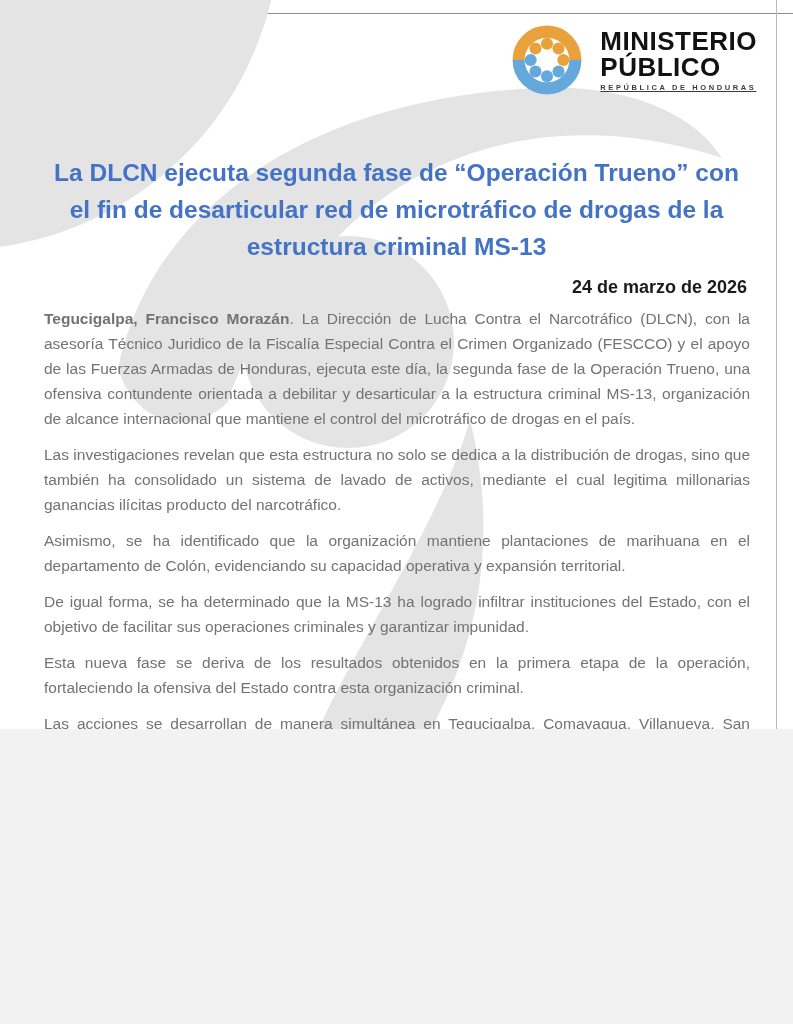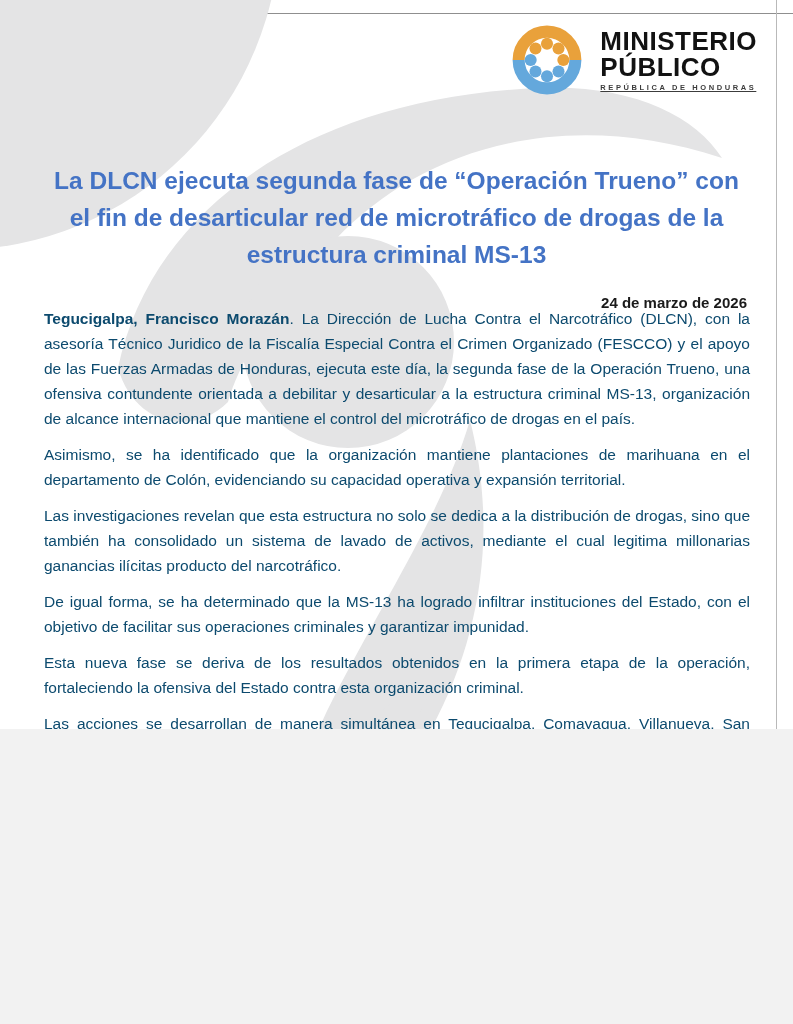--- a/index.html
+++ b/index.html
@@ -31,31 +31,31 @@
   .emblem{width:86px;height:86px;flex:0 0 auto;}
   .org{line-height:1;}
   .org .l1,.org .l2{
     font-size:26px;font-weight:bold;color:#121212;line-height:26px;letter-spacing:0.5px;
   }
   .org .sub{
     margin-top:4px;font-size:7.5px;font-weight:bold;color:#3c3c3c;letter-spacing:2.6px;text-decoration:underline;
   }
   .headline{
     position:absolute;top:146px;left:38px;right:38px;
-    margin:16px;text-align:center;
+    margin:8px;text-align:center;
     color:#4473c5;
     font-size:24.5px;font-weight:bold;line-height:37px;
   }
   .date{
-    position:absolute;top:294px;right:46px;
-    font-size:15px;font-weight:bold;color:#1a1a1a;
+    position:absolute;top:277px;right:46px;
+    font-size:18px;font-weight:bold;color:#1a1a1a;
   }
   .body{
     position:absolute;top:306px;left:44px;width:706px;
-    font-size:15.5px;line-height:25px;text-align:justify;color:#0c4a6e;
+    font-size:15.5px;line-height:25px;text-align:justify;color:#737373;
   }
   .body p{margin:0 0 11px 0;}
   .lead{font-weight:bold;}
   .hashtags{
     position:absolute;left:44px;top:960px;
     font-size:17.5px;font-weight:bold;color:#8f9194;line-height:26px;
   }
   .brand{
     position:absolute;right:22px;top:981px;
     font-size:23px;font-weight:800;color:#0d0d0d;letter-spacing:2.5px;
@@ -106,22 +106,22 @@
       <div class="sub">REPÚBLICA DE HONDURAS</div>
     </div>
   </div>
 
   <h1 class="headline">La DLCN ejecuta segunda fase de “Operación Trueno” con el fin de desarticular red de microtráfico de drogas de la estructura criminal MS-13</h1>
 
   <div class="date">24 de marzo de 2026</div>
 
   <div class="body">
     <p><span class="lead">Tegucigalpa, Francisco Morazán</span><span>. La Dirección de Lucha Contra el Narcotráfico (DLCN), con la asesoría Técnico Juridico de la Fiscalía Especial Contra el Crimen Organizado (FESCCO) y el apoyo de las Fuerzas Armadas de Honduras, ejecuta este día, la segunda fase de la Operación Trueno, una ofensiva contundente orientada a debilitar y desarticular a la estructura criminal MS-13, organización de alcance internacional que mantiene el control del microtráfico de drogas en el país.</span></p>
+    <p>Las investigaciones revelan que esta estructura no solo se dedica a la distribución de drogas, sino que también ha consolidado un sistema de lavado de activos, mediante el cual legitima millonarias ganancias ilícitas producto del narcotráfico.</p>
     <p>Asimismo, se ha identificado que la organización mantiene plantaciones de marihuana en el departamento de Colón, evidenciando su capacidad operativa y expansión territorial.</p>
-    <p>Las investigaciones revelan que esta estructura no solo se dedica a la distribución de drogas, sino que también ha consolidado un sistema de lavado de activos, mediante el cual legitima millonarias ganancias ilícitas producto del narcotráfico.</p>
     <p>De igual forma, se ha determinado que la MS-13 ha logrado infiltrar instituciones del Estado, con el objetivo de facilitar sus operaciones criminales y garantizar impunidad.</p>
     <p>Esta nueva fase se deriva de los resultados obtenidos en la primera etapa de la operación, fortaleciendo la ofensiva del Estado contra esta organización criminal.</p>
     <p>Las acciones se desarrollan de manera simultánea en Tegucigalpa, Comayagua, Villanueva, San Pedro Sula, Cortes y Tela, Atlántida, mediante la ejecución de 18 allanamientos y 3 inspecciones, orientadas a impactar directamente su estructura operativa a nivel nacional.</p>
   </div>
 
   <div class="hashtags">
     <div>#ElNuevoMinisterioPúblico</div>
   </div>
   <div class="brand">MP INFORMATIVO</div>
 

